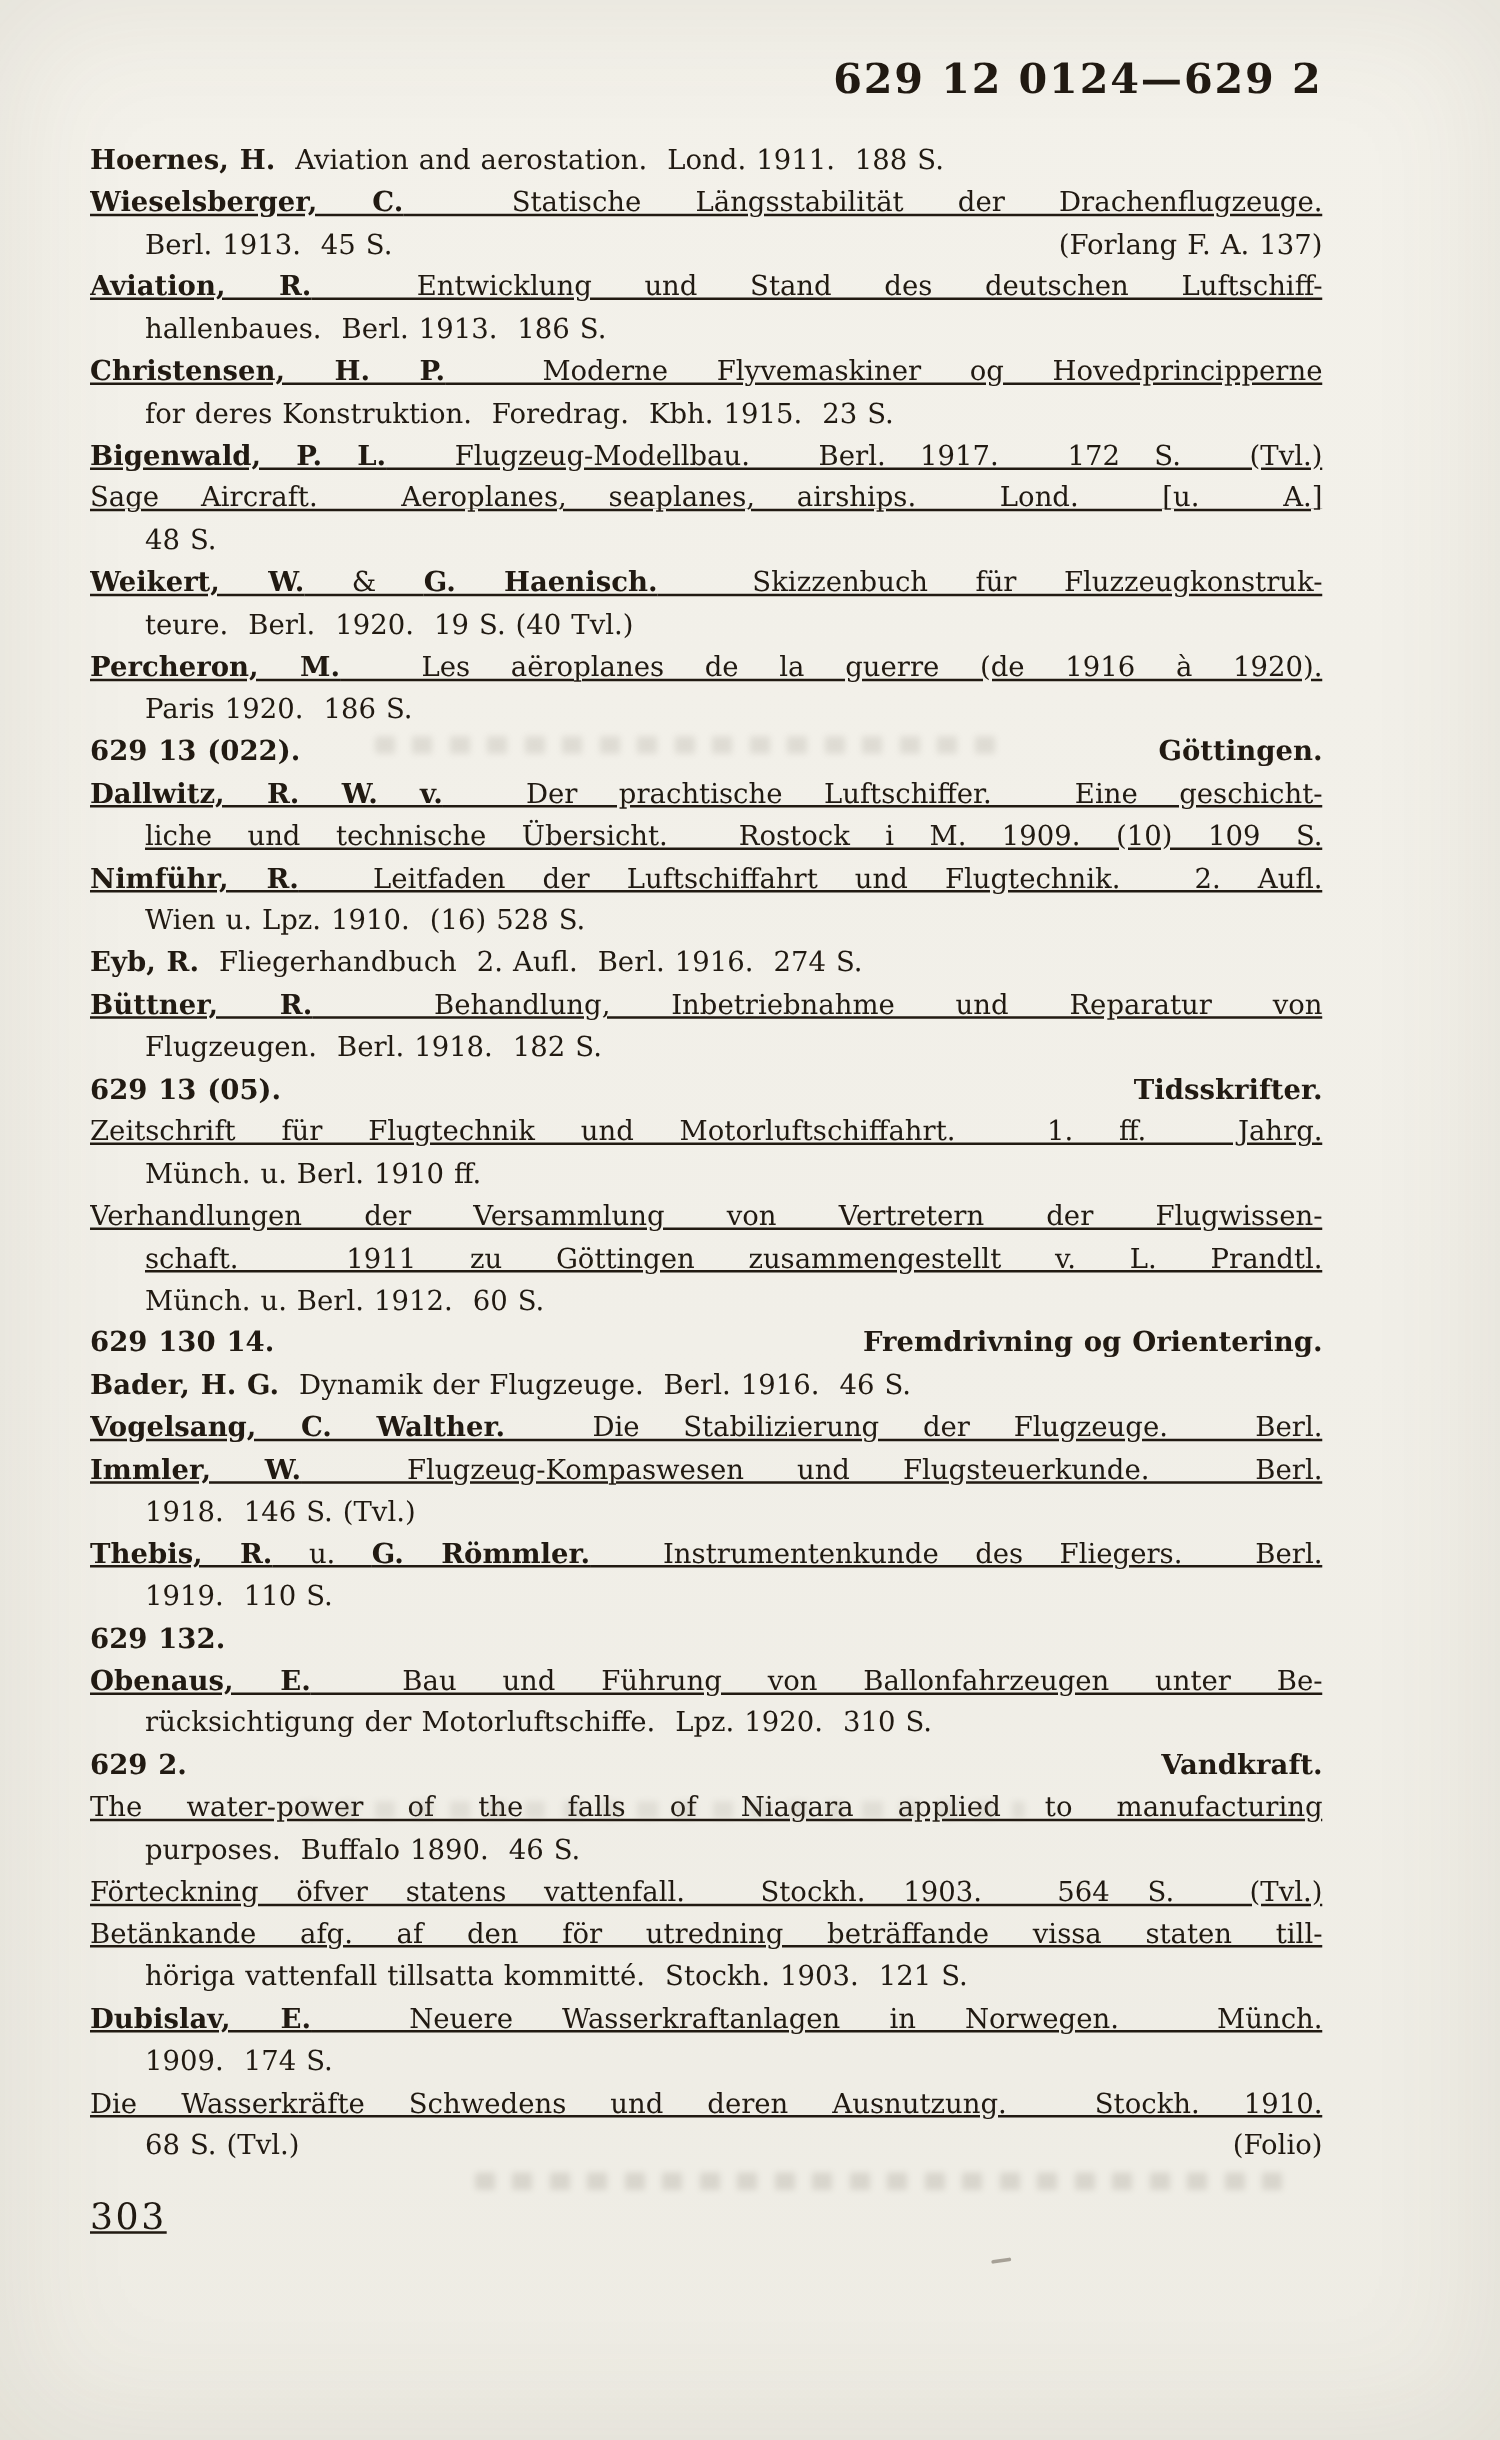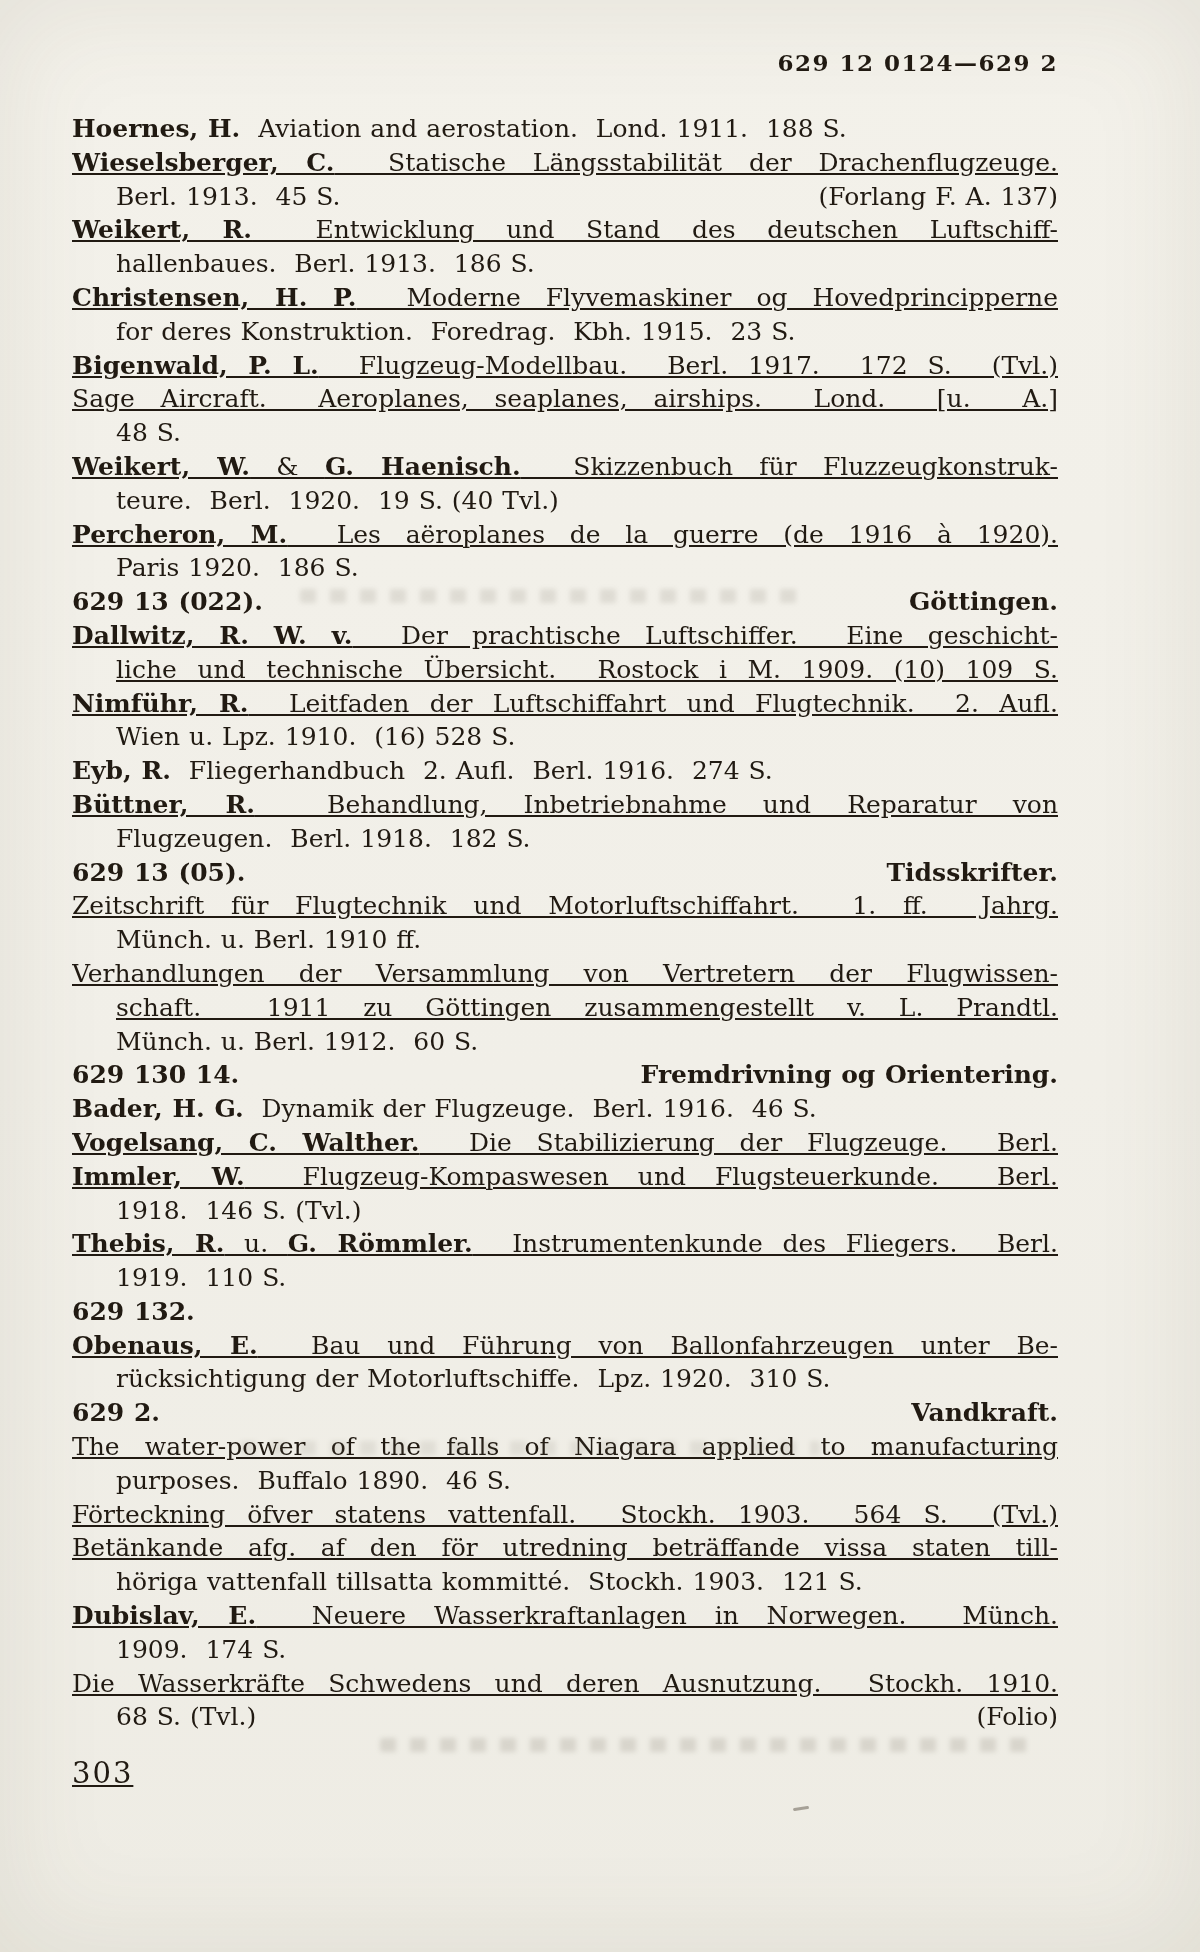--- a/index.html
+++ b/index.html
@@ -10,27 +10,27 @@
     margin:0 auto;
     background:linear-gradient(180deg,#f3f1ea 0%,#f1efe8 55%,#eeece4 100%);
     box-shadow: inset 0 0 110px rgba(95,85,62,.10);
     overflow:hidden;
     font-family:"DejaVu Serif","Liberation Serif",serif;
     color:#211a12;
   }
   .column { position:absolute; left:72px; top:0; width:986px; }
   .running-head {
     margin-top:42px; height:42px; line-height:42px;
-    text-align:right; font-weight:bold; font-size:23px; letter-spacing:1.5px;
+    text-align:right; font-weight:bold; font-size:33px; letter-spacing:1.5px;
     white-space:nowrap;
   }
   .text-block { margin-top:28px; }
   .line {
     height:33.8px; line-height:33.8px;
-    font-size:25px; word-spacing:1px;
+    font-size:22px; word-spacing:1px;
     white-space:nowrap;
   }
   .line.justify { white-space:normal; text-align:justify; text-align-last:justify; overflow:hidden;text-decoration:underline; }
   .line.indent { padding-left:44px; }
   .line.split { display:flex; justify-content:space-between; white-space:nowrap;text-align:center; }
   .line .left { display:inline; }
   .line.split .left { flex:0 1 auto; }
   .line .right { flex:0 0 auto; }
   .b { font-weight:bold; }
   .folio {
@@ -59,21 +59,21 @@
   <div class="column">
     <div class="running-head">629 12 0124—629 2</div>
 
     <div class="text-block">
         <div class="line"><span class="left"><span class="b">Hoernes, H.</span><span class="">&nbsp; Aviation and aerostation.&nbsp; Lond. 1911.&nbsp; 188 S.</span></span></div>
         <div class="line justify"><span class="left"><span class="b">Wieselsberger, C.</span><span class="">&nbsp; Statische Längsstabilität der Drachenflugzeuge.</span></span></div>
         <div class="line indent split">
           <span class="left"><span class="">Berl. 1913.&nbsp; 45 S.</span></span>
           <span class="right">(Forlang F. A. 137)</span>
         </div>
-        <div class="line justify"><span class="left"><span class="b">Weikert, R.</span><span class="">&nbsp; Entwicklung und Stand des deutschen Luftschiff-</span></span></div>
+        <div class="line justify"><span class="left"><span class="b">Aviation, R.</span><span class="">&nbsp; Entwicklung und Stand des deutschen Luftschiff-</span></span></div>
         <div class="line indent"><span class="left"><span class="">hallenbaues.&nbsp; Berl. 1913.&nbsp; 186 S.</span></span></div>
         <div class="line justify"><span class="left"><span class="b">Christensen, H. P.</span><span class="">&nbsp; Moderne Flyvemaskiner og Hovedprincipperne</span></span></div>
         <div class="line indent"><span class="left"><span class="">for deres Konstruktion.&nbsp; Foredrag.&nbsp; Kbh. 1915.&nbsp; 23 S.</span></span></div>
         <div class="line justify"><span class="left"><span class="b">Bigenwald, P. L.</span><span class="">&nbsp; Flugzeug-Modellbau.&nbsp; Berl. 1917.&nbsp; 172 S.&nbsp; (Tvl.)</span></span></div>
         <div class="line justify"><span class="left"><span class="">Sage Aircraft.&nbsp; Aeroplanes, seaplanes, airships.&nbsp; Lond.&nbsp; [u.&nbsp; A.]</span></span></div>
         <div class="line indent"><span class="left"><span class="">48 S.</span></span></div>
         <div class="line justify"><span class="left"><span class="b">Weikert, W.</span><span class=""> &amp; </span><span class="b">G. Haenisch.</span><span class="">&nbsp; Skizzenbuch für Fluzzeugkonstruk-</span></span></div>
         <div class="line indent"><span class="left"><span class="">teure.&nbsp; Berl.&nbsp; 1920.&nbsp; 19 S. (40 Tvl.)</span></span></div>
         <div class="line justify"><span class="left"><span class="b">Percheron, M.</span><span class="">&nbsp; Les aëroplanes de la guerre (de 1916 à 1920).</span></span></div>
         <div class="line indent"><span class="left"><span class="">Paris 1920.&nbsp; 186 S.</span></span></div>

